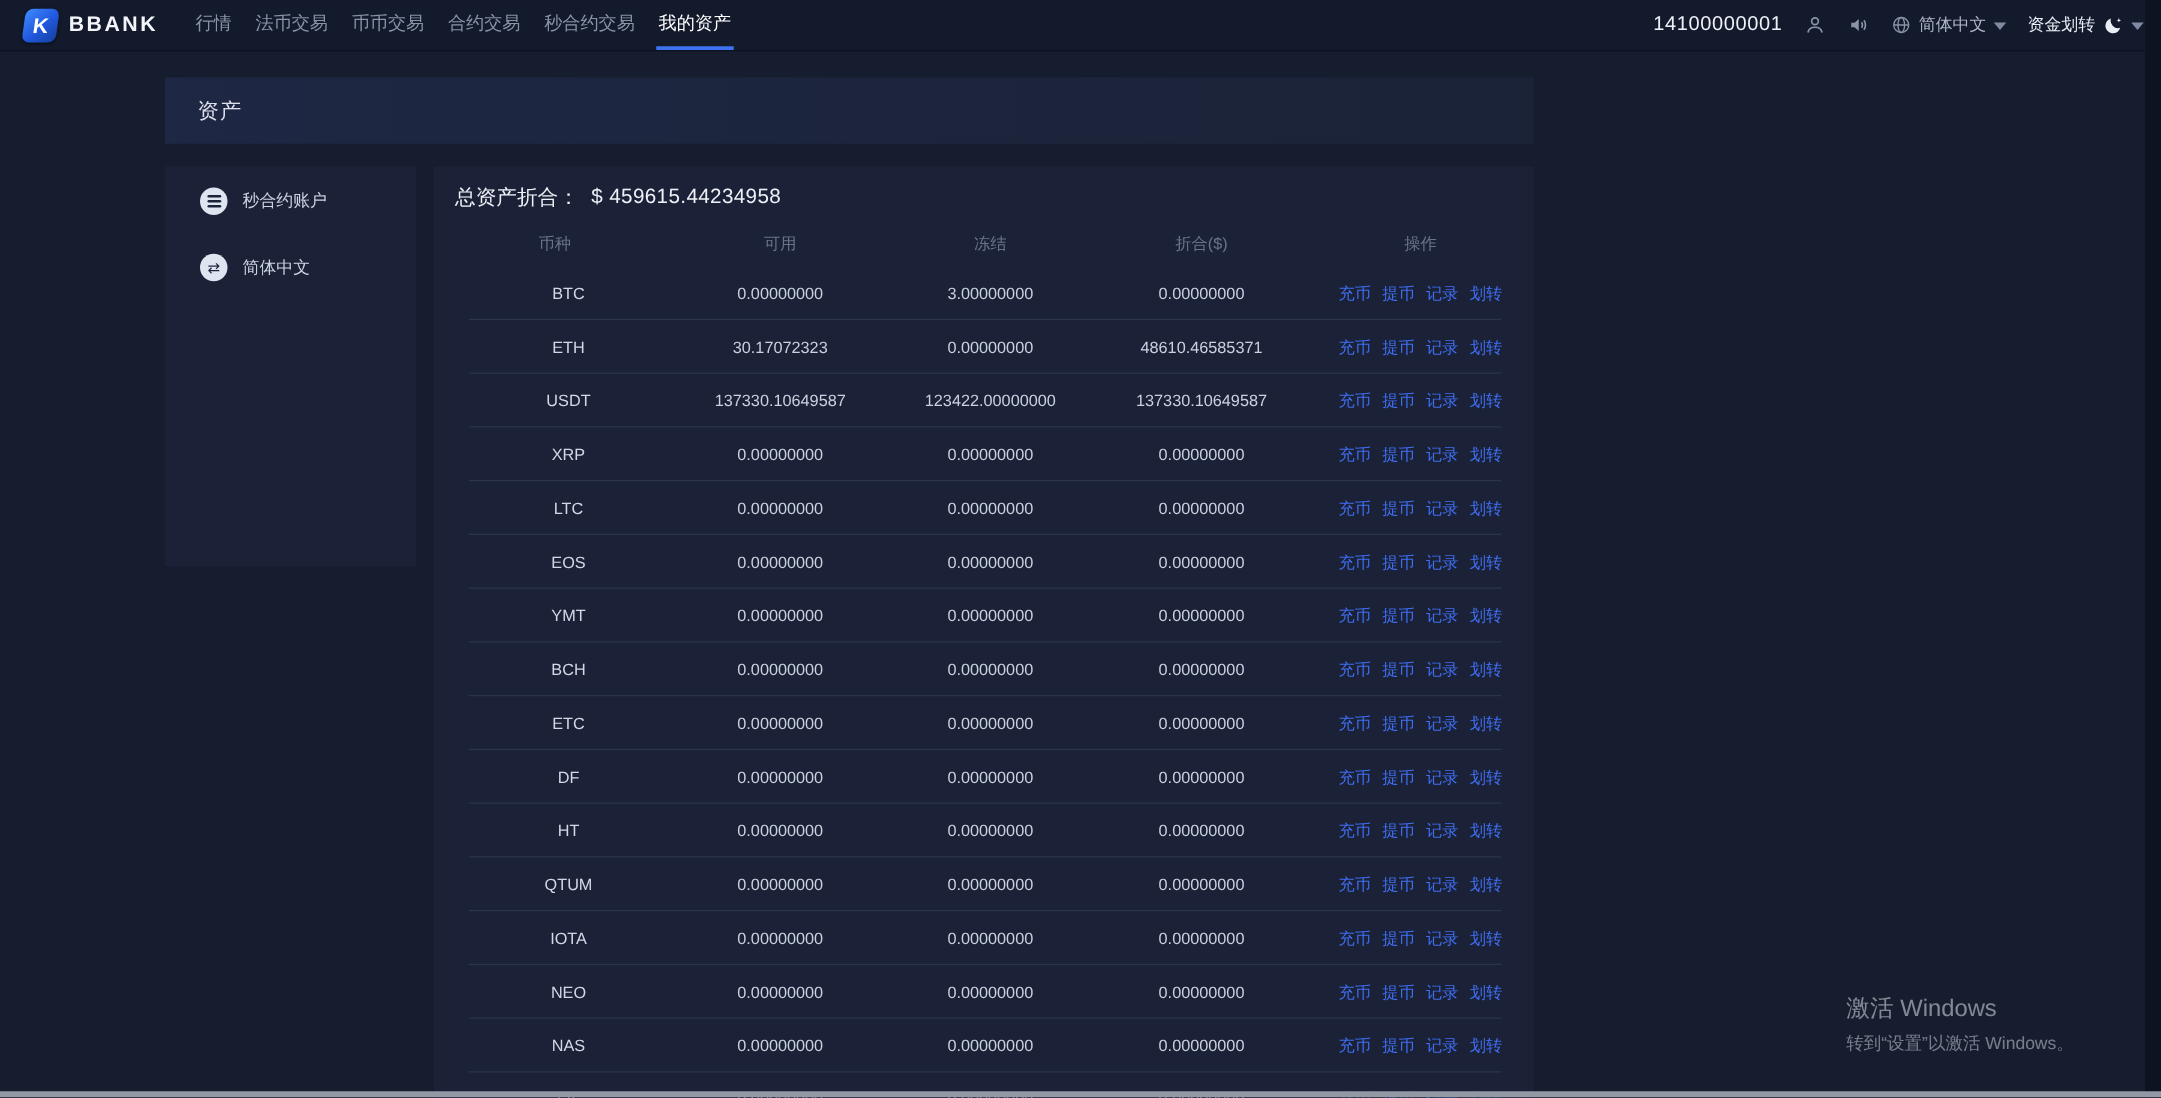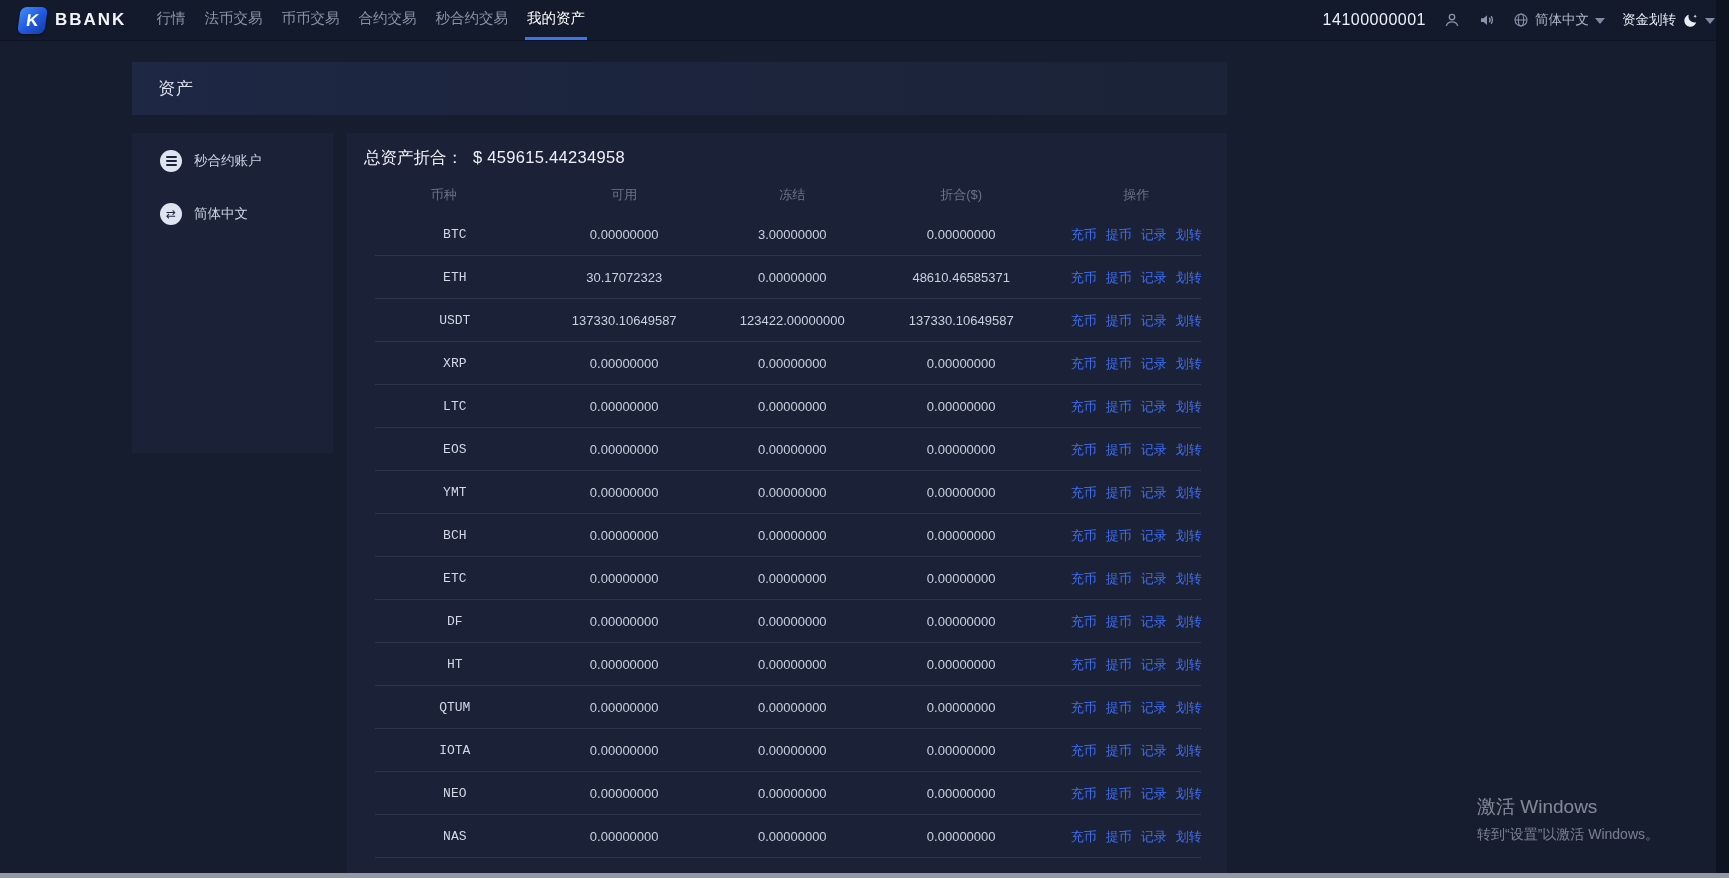--- a/index.html
+++ b/index.html
@@ -73,21 +73,21 @@
   .total-value { font-size:16.5px; color:#eef1f7; letter-spacing:.3px; }
 
   .thead, .trow {
     display:grid; grid-template-columns:22% 19% 19.2% 19.2% 20.6%;
     align-items:center; text-align:center;
   }
   .thead { margin-top:10px; height:36px; color:#6a7489; font-size:13px;text-align:center; }
   .trow  { height:43px; font-size:13px; color:#c9d0de; position:relative; }
   .trow::after { content:""; position:absolute; left:28px; right:26px; bottom:0;
                  height:1px; background:rgba(150,160,185,.14); }
-  .td.coin { color:#d2d8e6; padding-left:22px;font-family:Liberation Mono, monospace; }
+  .td.coin { color:#d2d8e6; padding-left:22px; }
   .td.actions { display:flex; justify-content:center; gap:9px; }
   .td.actions a { color:#3f6ef4; text-decoration:none; cursor:pointer; white-space:nowrap; }
 
   
   .watermark { position:absolute; left:1477px; top:794px; pointer-events:none; }
   .wm1 { font-size:19px; color:rgba(240,244,250,.50); }
   .wm2 { font-size:14px; margin-top:6px; color:rgba(240,244,250,.45); }
   .bottom-strip { position:absolute; left:0; bottom:0; width:100%; height:5px; background:#9298a4; }
   .right-strip  { position:absolute; right:0; top:0; width:13px; height:100%; background:#0d1321; }
 

